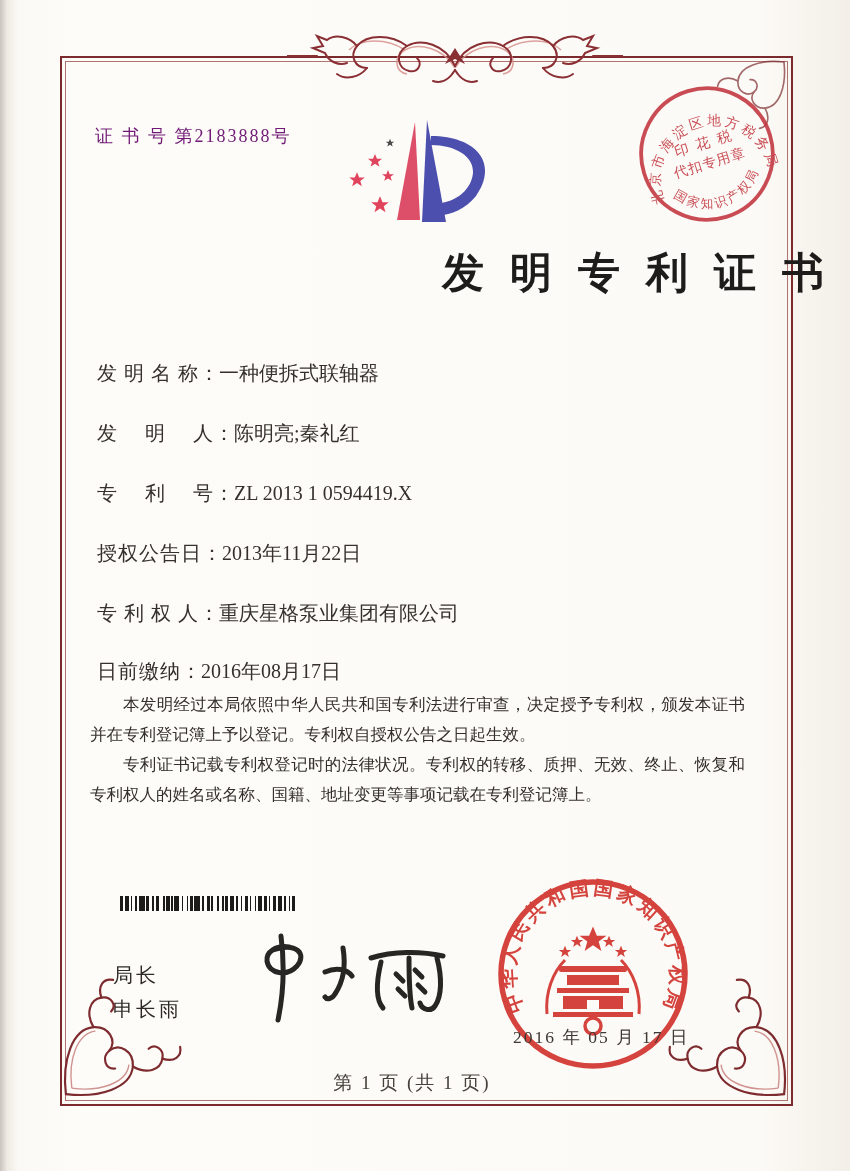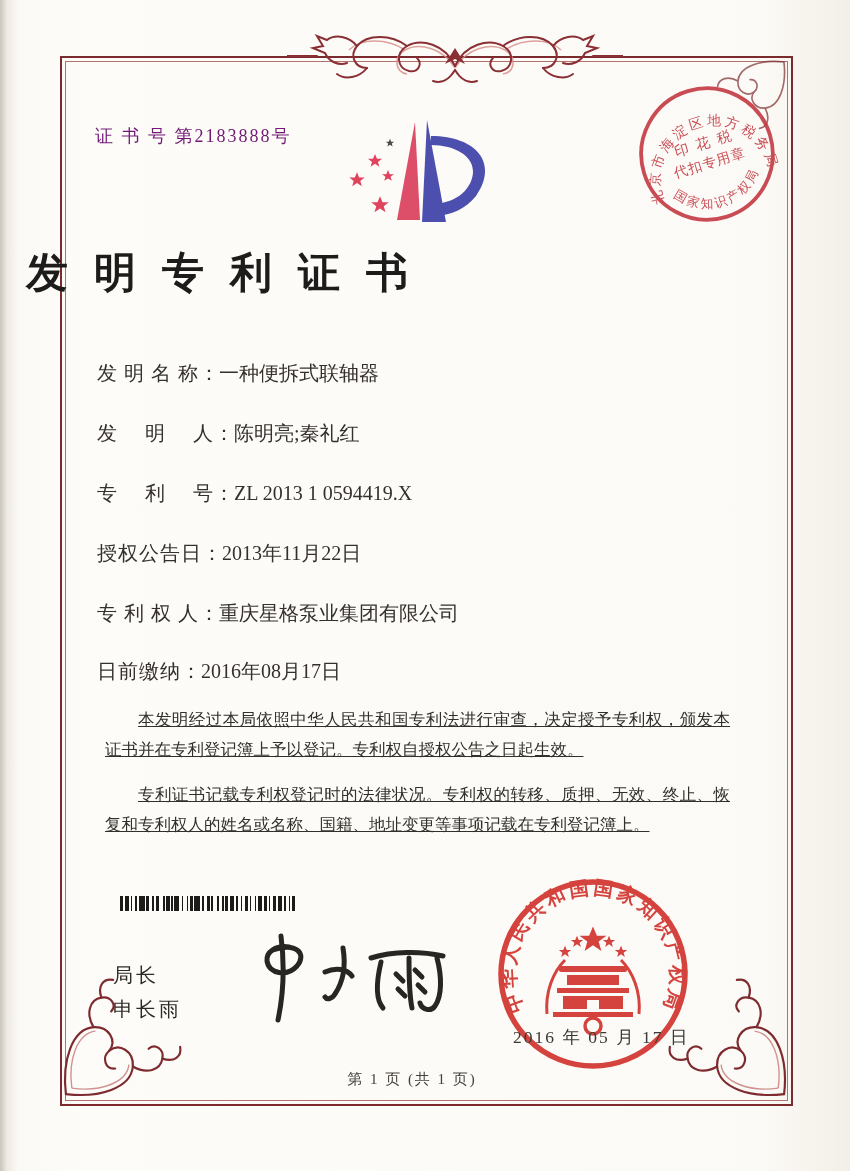--- a/index.html
+++ b/index.html
@@ -14,36 +14,36 @@
   .frame-outer{
     left:60px;top:56px;width:729px;height:1046px;
     border:2px solid #7b2a2e;
   }
   .frame-inner{
     position:absolute;left:3px;top:3px;right:3px;bottom:3px;
     border:1px solid #b0736f;
   }
   .cert-number{left:95px;top:124px;font-size:18px;letter-spacing:2px;color:#701a75;}
   .title{
-    left:0;width:850px;top:245px;text-align:left;
+    left:0;width:850px;top:245px;text-align:right;
     font-size:42px;font-weight:600;letter-spacing:26px;padding-left:26px;
     color:#1e1c1a;box-sizing:border-box;
   }
   .field-row{left:97px;font-size:20px;color:#35302b;white-space:nowrap;}
   .field-label{letter-spacing:1px;}
   .paragraphs{left:90px;top:690px;width:655px;font-size:16.5px;line-height:1.82;
     text-align:justify;color:#33302b;}
-  .paragraphs p{margin:15px;text-indent:2em;text-decoration:underline;}
+  .paragraphs p{margin:0;text-indent:2em;}
   .barcode{left:120px;top:896px;height:15px;display:flex;align-items:stretch;}
   .barcode span{display:block;height:100%;}
   .barcode .bar{background:#1d1b19;}
   .barcode .gap{background:transparent;}
   .director{left:113px;font-size:20px;color:#2e2b27;letter-spacing:3px;}
   .seal-date{left:513px;top:1025px;font-size:17.5px;letter-spacing:2px;color:#3c3833;z-index:6;}
-  .footer{left:0;width:824px;top:1070px;text-align:center;font-size:15px;color:#46413b;letter-spacing:2px;}
+  .footer{left:0;width:824px;top:1070px;text-align:center;font-size:19px;color:#46413b;letter-spacing:2px;}
   .stamp-wrap{left:637px;top:84px;width:140px;height:140px;transform:rotate(-17deg);opacity:.88;z-index:3;}
   .seal-wrap{left:495px;top:876px;width:196px;height:196px;opacity:.93;z-index:5;}
   .logo-wrap{left:333px;top:116px;width:180px;height:122px;}
   .signature-wrap{left:243px;top:928px;width:215px;height:105px;}
   .ornament{z-index:2;}
 </style>
 </head>
 <body>
 
 <div class="abs frame-outer">

